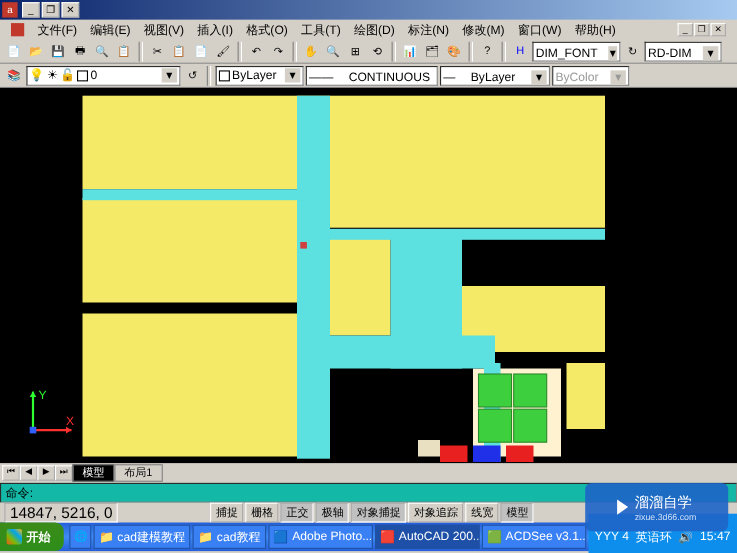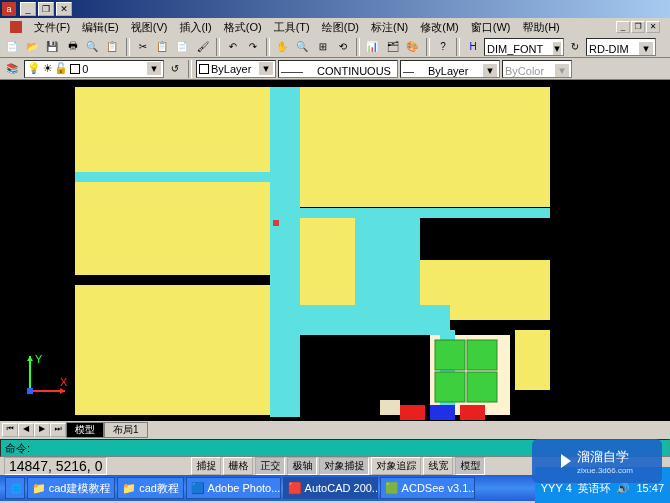--- a/index.html
+++ b/index.html
@@ -208,20 +208,24 @@
   <div class="status-tog">栅格</div>
   <div class="status-tog on">正交</div>
   <div class="status-tog on">极轴</div>
   <div class="status-tog on">对象捕捉</div>
   <div class="status-tog">对象追踪</div>
   <div class="status-tog">线宽</div>
   <div class="status-tog on">模型</div>
 </div>
 
 <div class="taskbar">
+  <div class="start-btn">
+    <span style="width:14px;height:14px;background:linear-gradient(45deg,#f25022,#7fba00,#00a4ef,#ffb900);border-radius:2px;"></span>
+    <span>开始</span>
+  </div>
   <div style="width:4px;"></div>
   <div class="task-item" style="max-width:20px;">🌐</div>
   <div class="task-item">
       <span>📁</span>
       <span>cad建模教程</span>
     </div>
   <div class="task-item">
       <span>📁</span>
       <span>cad教程</span>
     </div>

